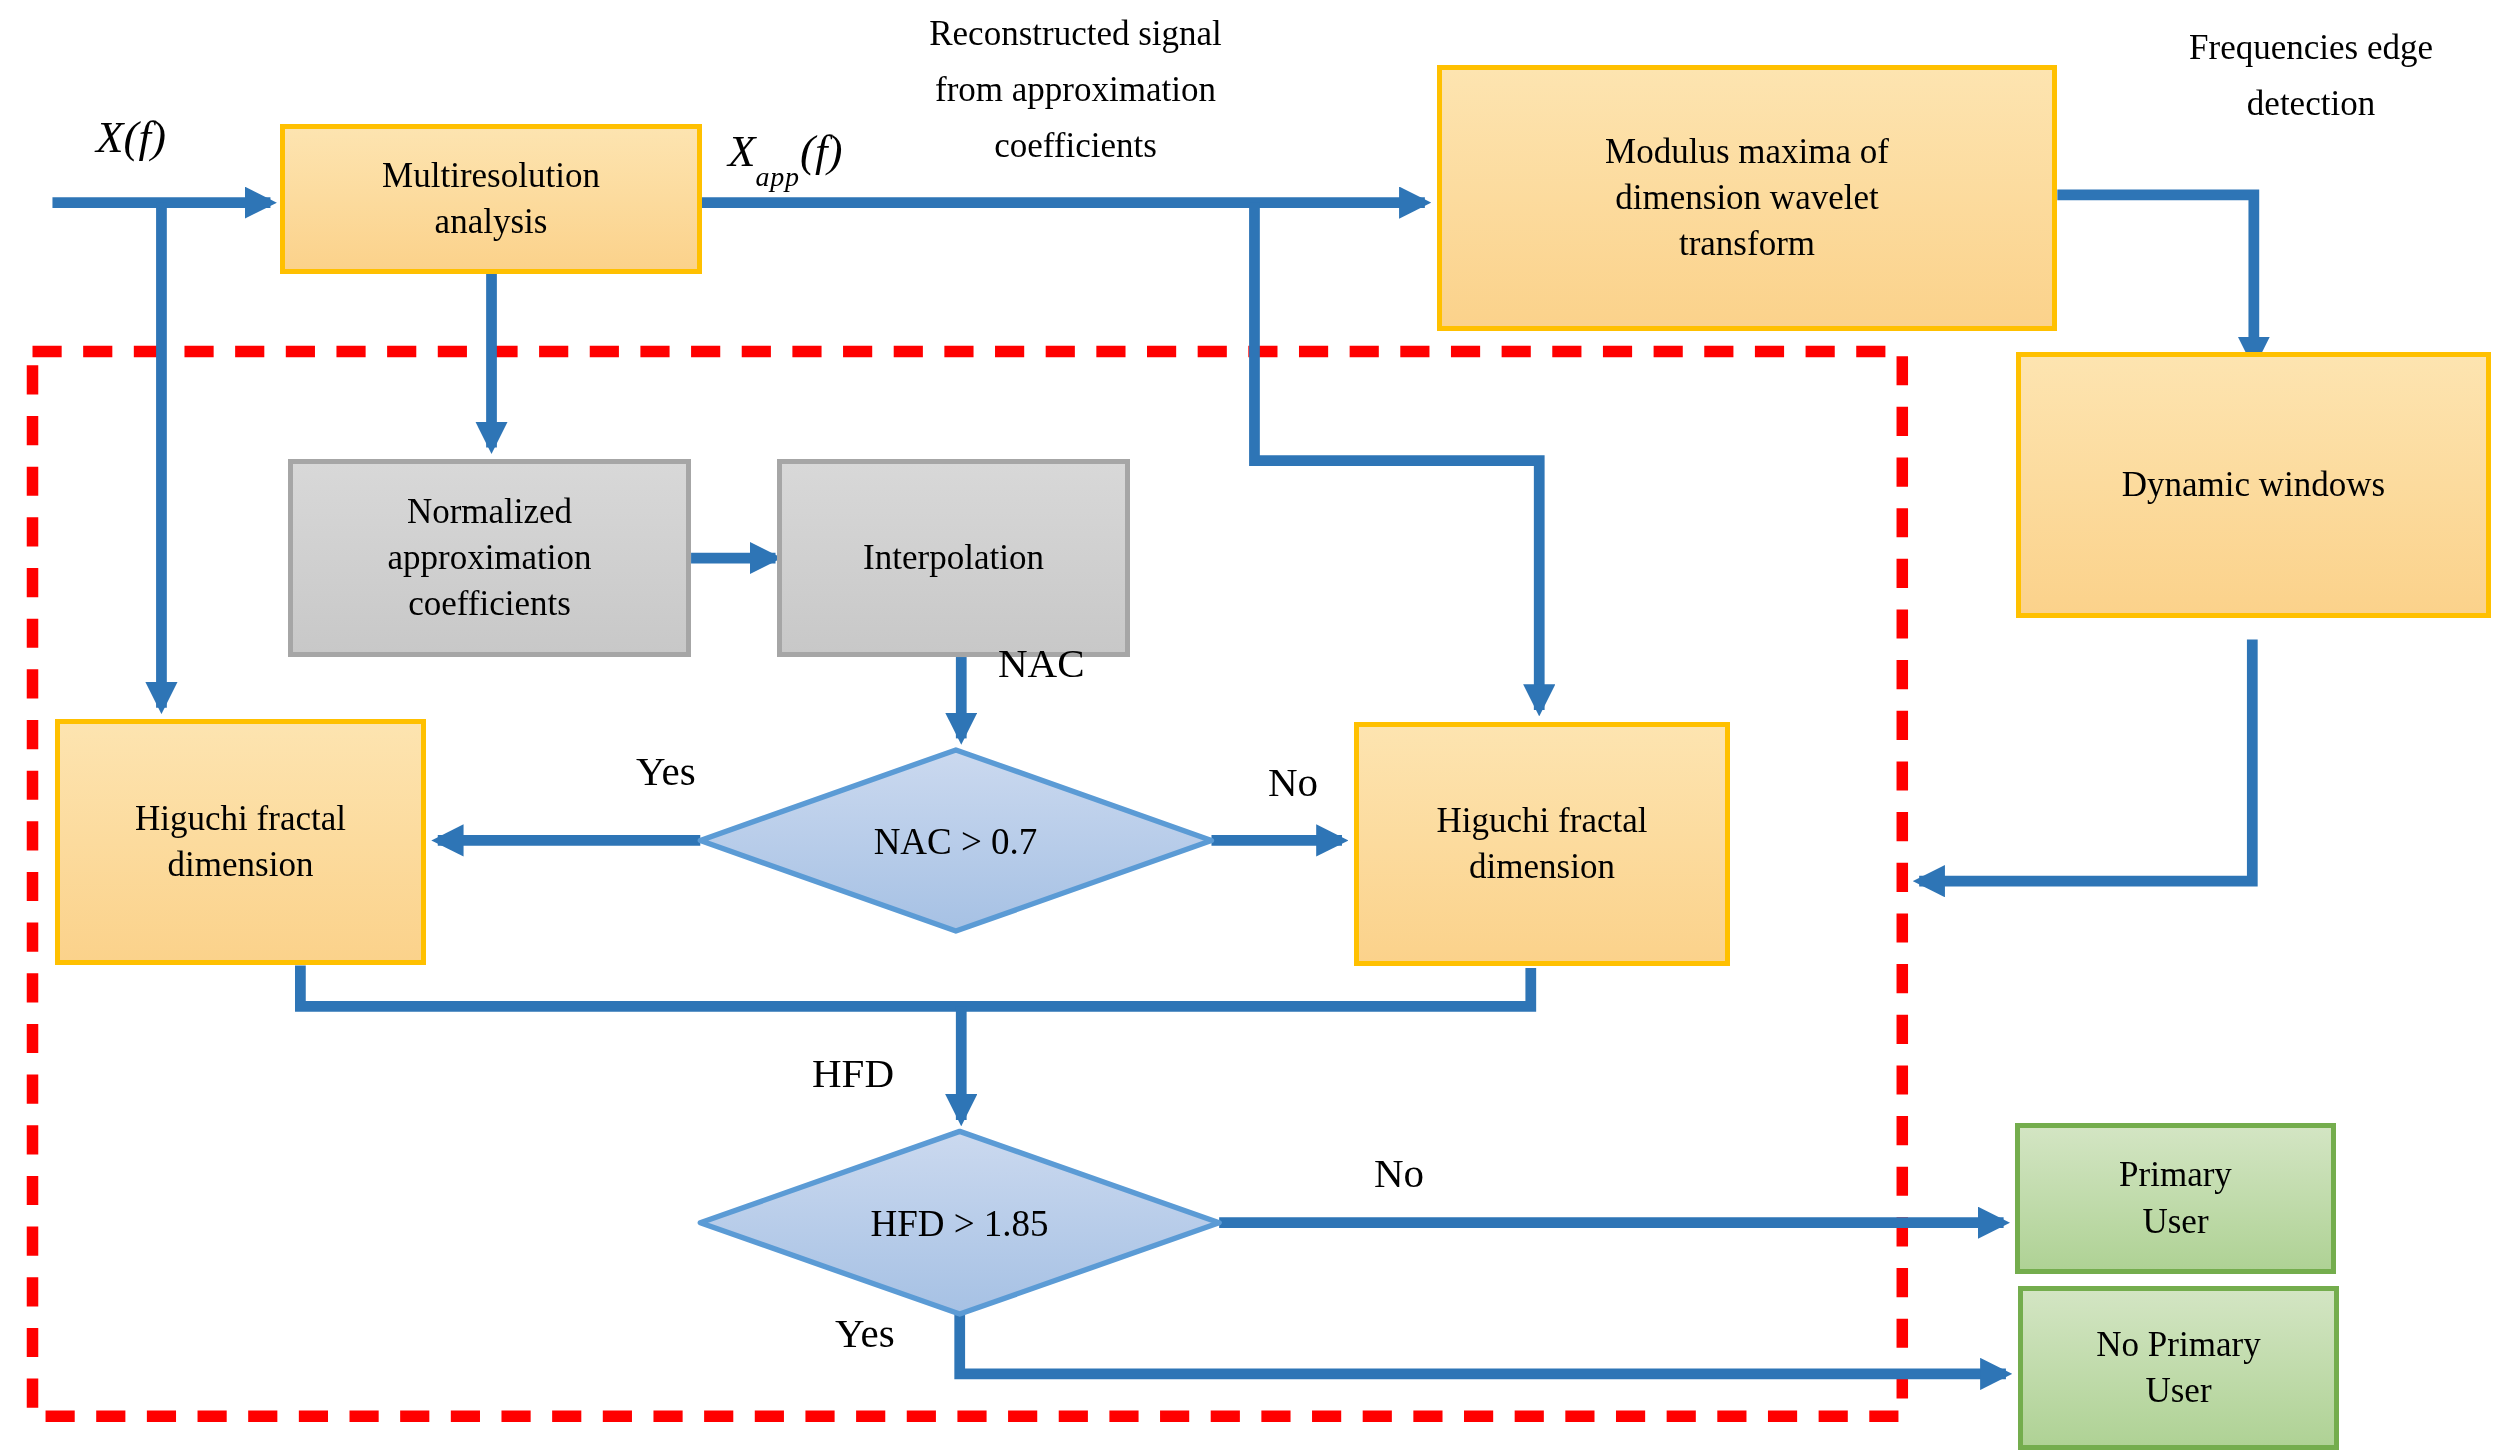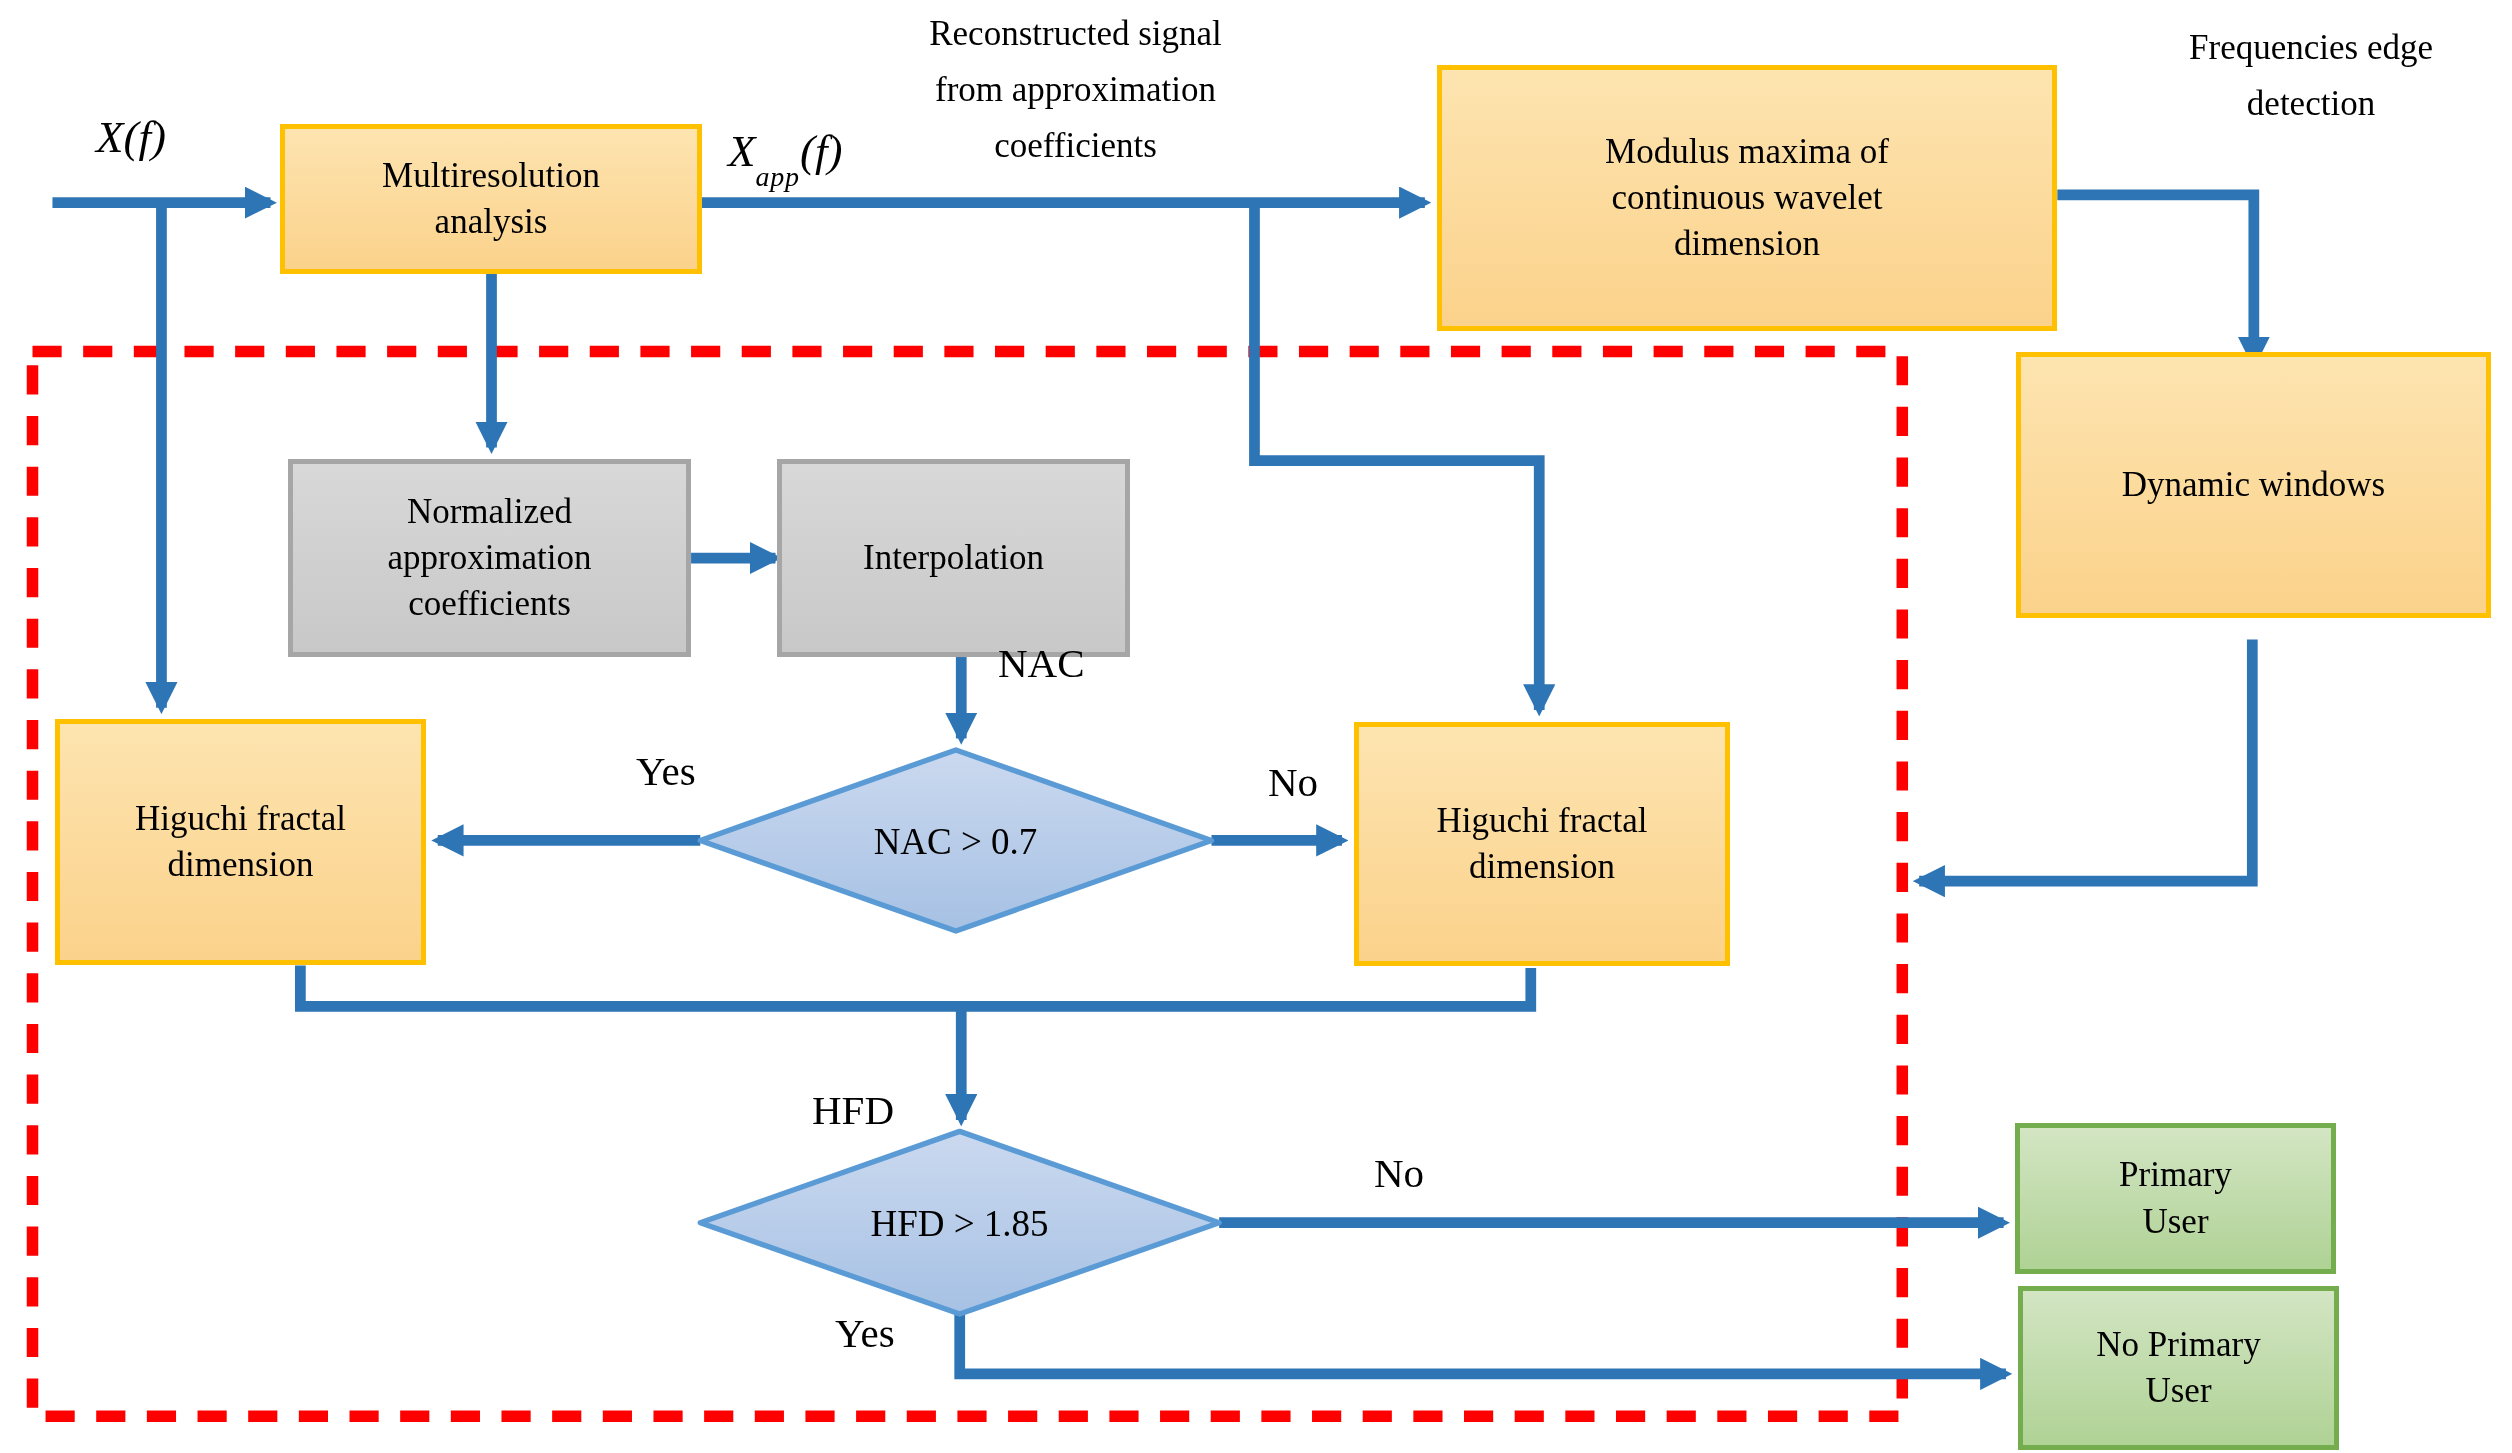--- a/index.html
+++ b/index.html
@@ -74,21 +74,21 @@
 
     <polygon points="1245,977 1578,1095 1245,1213 912,1095" fill="url(#dg)" stroke="#5B9BD5" stroke-width="7" stroke-linejoin="round"></polygon>
     <polygon points="1250,1474 1588,1593 1250,1712 912,1593" fill="url(#dg)" stroke="#5B9BD5" stroke-width="7" stroke-linejoin="round"></polygon>
   </svg>
 
   <div class="node orange" style="left:280px;top:124px;width:422px;height:150px;">
     <span style="width:292px;">Multiresolution analysis</span>
   </div>
 
   <div class="node orange" style="left:1437px;top:65px;width:620px;height:266px;">
-    <span style="width:392px;">Modulus maxima of continuous wavelet dimension</span>
+    <span style="width:392px;">Modulus maxima of dimension wavelet transform</span>
   </div>
 
   <div class="node orange" style="left:2016px;top:352px;width:475px;height:266px;">
     <span>Dynamic windows</span>
   </div>
 
   <div class="node gray" style="left:288px;top:459px;width:403px;height:198px;">
     <span style="width:265px;">Normalized approximation coefficients</span>
   </div>
 
@@ -122,20 +122,20 @@
   <div class="flabel" style="left:891px;top:6.1px;width:369px;">Reconstructed signal from approximation coefficients</div>
 
   <div class="flabel" style="left:2150px;top:20px;width:322px;">Frequencies edge detection</div>
 
   <div class="elabel" style="left:998px;top:643px;">NAC</div>
 
   <div class="elabel" style="left:636px;top:751px;">Yes</div>
 
   <div class="elabel" style="left:1268px;top:762px;">No</div>
 
-  <div class="elabel" style="left:812px;top:1053px;margin-top:37px;">HFD</div>
+  <div class="elabel" style="left:812px;top:1053px;">HFD</div>
 
   <div class="elabel" style="left:1374px;top:1153px;">No</div>
 
   <div class="elabel" style="left:835px;top:1313px;">Yes</div>
 
 </div>
 
 
 </body></html>

